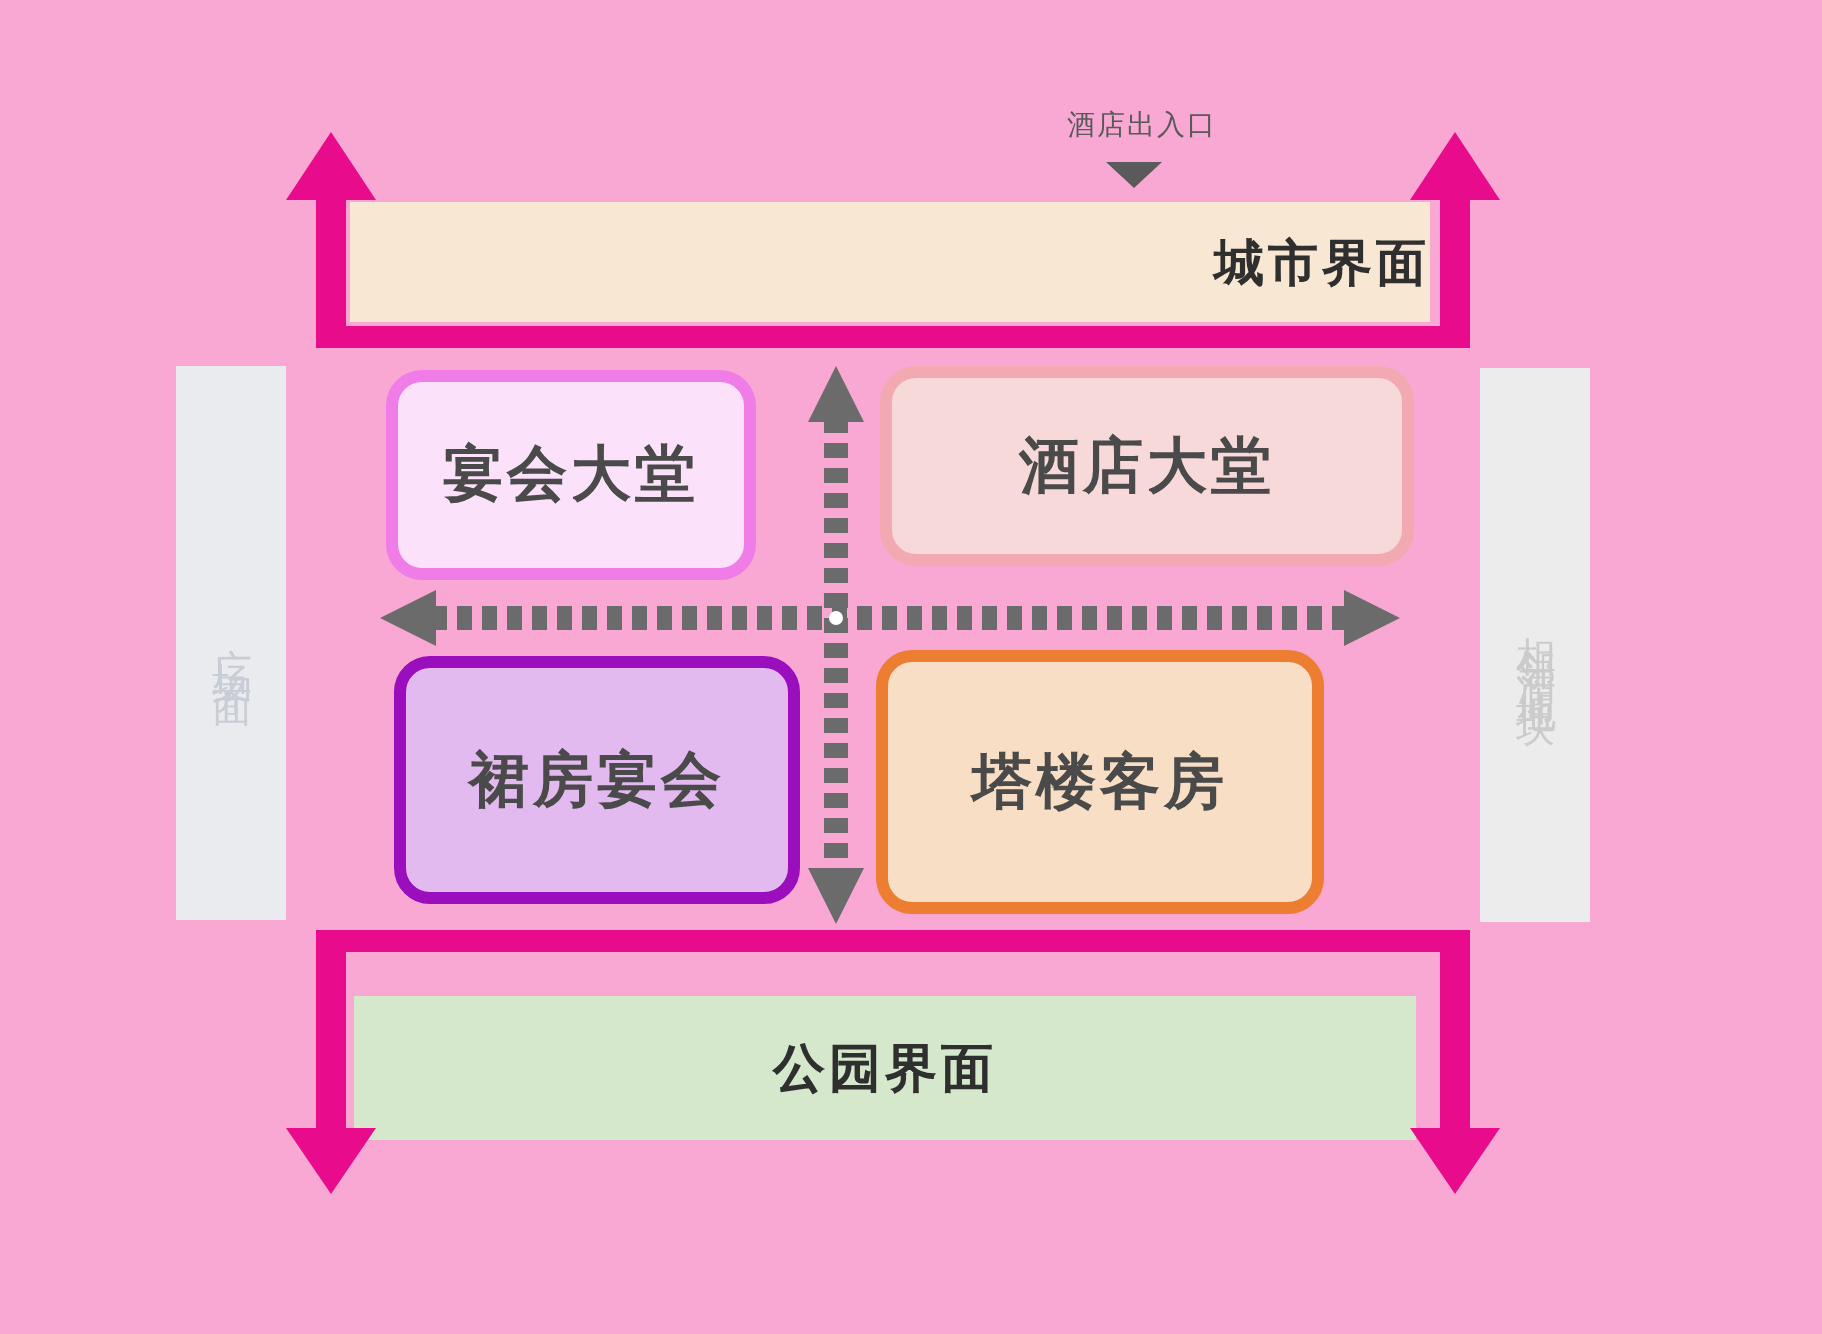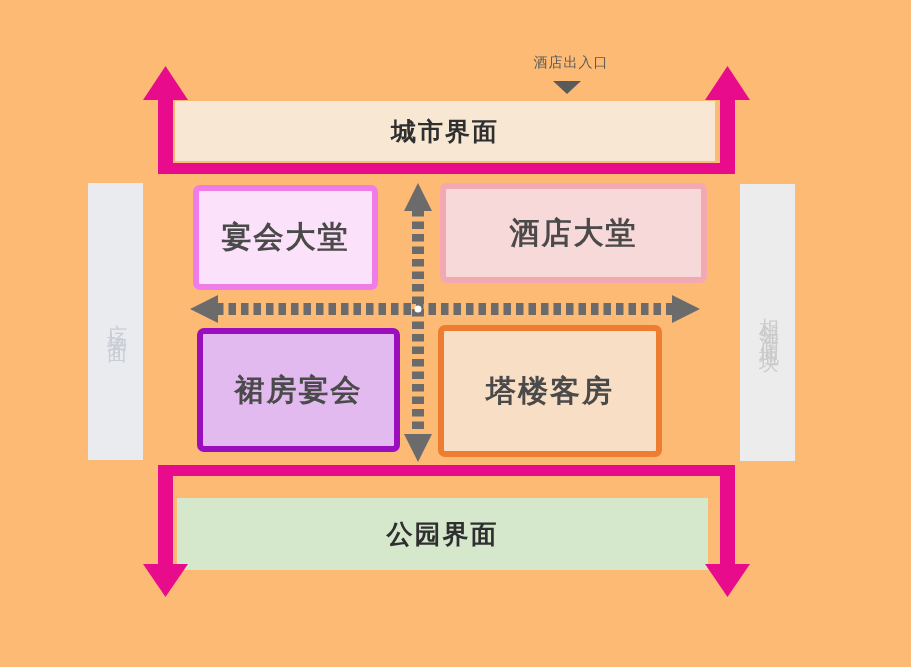--- a/index.html
+++ b/index.html
@@ -1,29 +1,29 @@
 <!DOCTYPE html>
 <html><head>
 <meta charset="utf-8">
 <style>
   html,body{margin:0;padding:0;background:#fff;}
   .canvas{
-    position:relative;width:911px;height:667px;background:#fdba74;overflow:hidden;
-    font-family:Liberation Mono, monospace;
+    position:relative;width:911px;height:667px;background:#f9a8d4;overflow:hidden;
+    font-family:Liberation Serif, serif;
   }
   .abs{position:absolute;}
   
   .entrance-label{
     left:516px;top:54px;width:110px;text-align:center;
     font-size:14px;color:#595959;letter-spacing:1px;
   }
   
   .city-bar{
     left:175px;top:101px;width:540px;height:60px;background:#f7e7d3;
-    display:flex;align-items:center;justify-content:center;
+    display:flex;align-items:center;justify-content:flex-end;
   }
   .city-bar .bar-label{font-size:25px;font-weight:700;color:#2f2f2f;letter-spacing:2px;}
   
   .park-bar{
     left:177px;top:498px;width:531px;height:72px;background:#d5e8cc;
     display:flex;align-items:center;justify-content:center;
   }
   .park-bar .bar-label{font-size:26px;font-weight:700;color:#2f2f2f;letter-spacing:2px;}
   
   .side-bar{
@@ -32,21 +32,21 @@
   .side-left{left:88px;top:183px;width:55px;height:277px;background:#e9ebef;}
   .side-right{left:740px;top:184px;width:55px;height:277px;background:#ececec;}
   .side-label{
     writing-mode:vertical-lr;text-orientation:upright;
     font-size:20px;letter-spacing:7px;line-height:1;
   }
   .side-left .side-label{color:#c9cdd5;}
   .side-right .side-label{color:#cbcbcb;}
   
   .zone{
-    border-radius:7px;display:flex;align-items:center;justify-content:center;
+    border-radius:18px;display:flex;align-items:center;justify-content:center;
     box-sizing:border-box;
   }
   .zone .zone-label{font-size:30px;font-weight:600;color:#4a4a4a;letter-spacing:2px;}
   .zone-banquet-lobby{left:193px;top:185px;width:185px;height:105px;background:#fce1fa;border:6px solid #f07ce8;}
   .zone-hotel-lobby{left:440px;top:183px;width:267px;height:100px;background:#f8d9da;border:6px solid #f2a9b2;}
   .zone-podium-banquet{left:197px;top:328px;width:203px;height:124px;background:#e3baf0;border:6px solid #9a0ebd;}
   .zone-tower-rooms{left:438px;top:325px;width:224px;height:132px;background:#f9dec6;border:6px solid #ed7d31;}
   
   .overlay{left:0;top:0;pointer-events:none;}
 </style>

